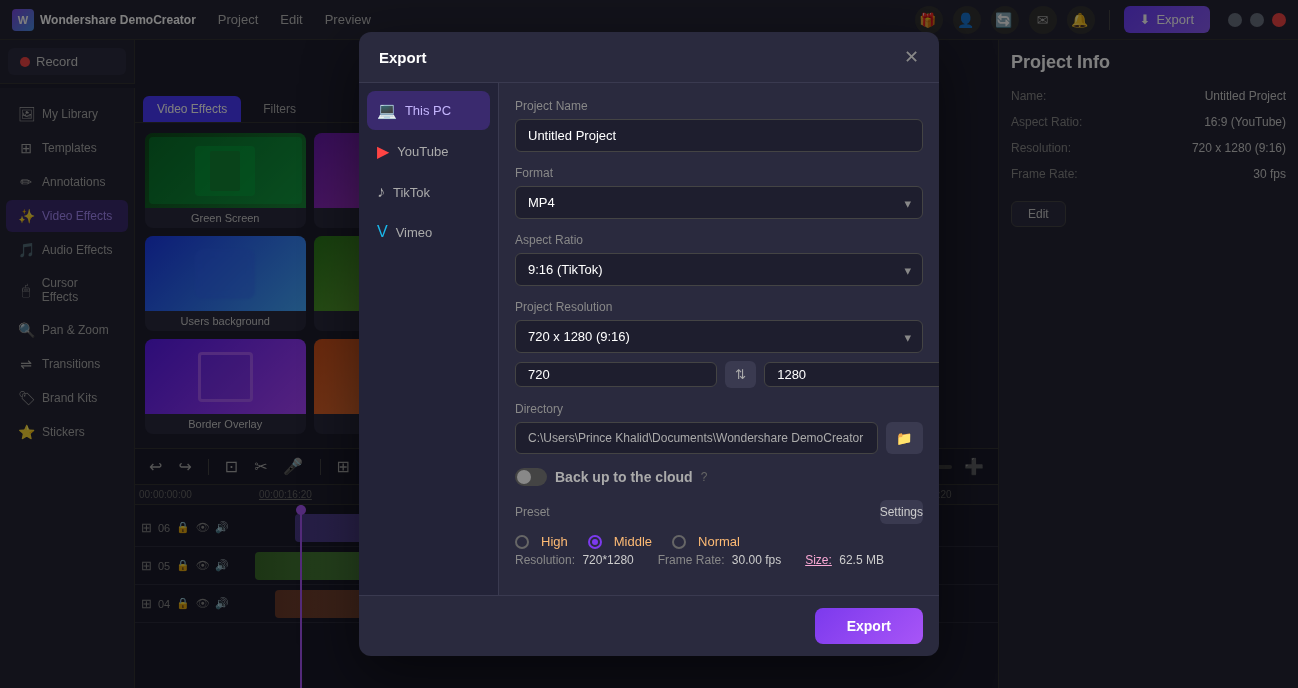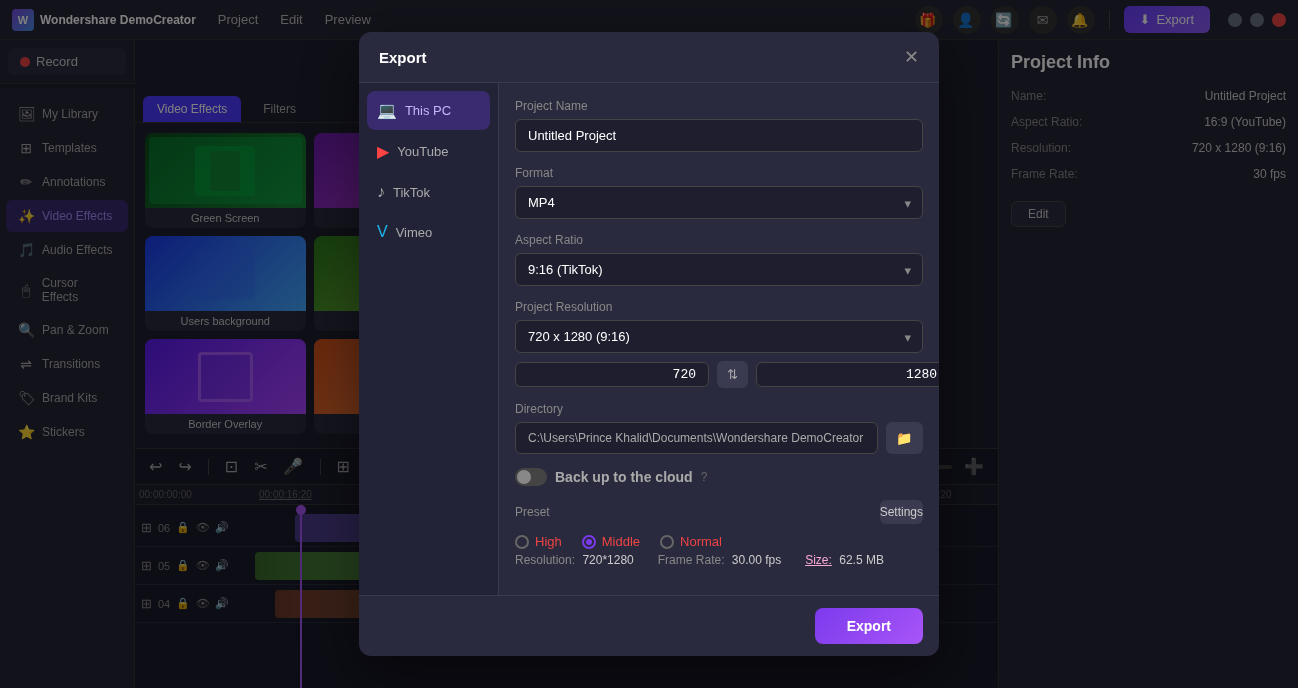--- a/index.html
+++ b/index.html
@@ -77,37 +77,37 @@
     .modal-nav-item.active { background: #3a2a6e; color: #c4b5fd; }
     .modal-nav-icon { font-size: 16px; }
     .modal-content { flex: 1; padding: 16px; overflow-y: auto; }
     .form-group { margin-bottom: 14px; }
     .form-label { font-size: 12px; color: #888; margin-bottom: 6px; display: block; }
     .form-input { width: 100%; background: #1e1e2e; border: 1px solid #444; border-radius: 6px; padding: 8px 12px; color: #fff; font-size: 13px; outline: none; }
     .form-select { width: 100%; background: #1e1e2e; border: 1px solid #444; border-radius: 6px; padding: 8px 12px; color: #fff; font-size: 13px; outline: none; appearance: none; cursor: pointer; position: relative; }
     .select-wrapper { position: relative; }
     .select-wrapper::after { content: '▾'; position: absolute; right: 12px; top: 50%; transform: translateY(-50%); color: #888; pointer-events: none; }
     .resolution-row { display: flex; gap: 8px; align-items: center; }
-    .res-input { flex: 1; background: #1e1e2e; border: 1px solid #444; border-radius: 6px; padding: 4px 12px; color: #fff; font-size: 13px; outline: none; text-align: right; font-family: Liberation Mono, monospace; }
+    .res-input { flex: 1; background: #1e1e2e; border: 1px solid #444; border-radius: 6px; padding: 4px 12px; color: #fff; font-size: 13px; outline: none; text-align: left; }
     .res-swap { background: #3a3a50; border: none; color: #aaa; padding: 6px 10px; border-radius: 6px; cursor: pointer; }
     .dir-row { display: flex; gap: 8px; }
     .dir-input { flex: 1; background: #1e1e2e; border: 1px solid #444; border-radius: 6px; padding: 8px 12px; color: #aaa; font-size: 12px; outline: none; }
     .dir-btn { background: #3a3a50; border: none; color: #aaa; padding: 6px 10px; border-radius: 6px; cursor: pointer; }
     .backup-row { display: flex; align-items: center; gap: 8px; }
     .toggle-switch { width: 32px; height: 18px; background: #444; border-radius: 9px; position: relative; cursor: pointer; }
     .toggle-switch.off .toggle-knob { left: 2px; }
     .toggle-knob { width: 14px; height: 14px; background: #888; border-radius: 50%; position: absolute; top: 2px; transition: left 0.2s; }
     .backup-label { color: #aaa; font-size: 14px; font-weight: bold; }
     .backup-help { color: #666; font-size: 12px; cursor: help; }
     .preset-section { margin-bottom: 12px; }
     .preset-header { display: flex; align-items: center; justify-content: space-between; margin-bottom: 10px; }
     .preset-label { font-size: 12px; color: #888; }
     .settings-btn { background: #3a3a50; border: none; color: #ccc; padding: 5px 0; border-radius: 6px; cursor: pointer; font-size: 12px; }
     .radio-group { display: flex; gap: 20px; }
-    .radio-item { display: flex; align-items: center; gap: 6px; cursor: pointer; font-size: 13px; color: #ef4444; }
+    .radio-item { display: flex; align-items: center; gap: 12px; cursor: pointer; font-size: 13px; color: #fdba74; }
     .radio-circle { width: 14px; height: 14px; border-radius: 50%; border: 2px solid #666; display: flex; align-items: center; justify-content: center; }
     .radio-circle.checked { border-color: #7c3aed; }
     .radio-circle.checked::after { content: ''; width: 6px; height: 6px; border-radius: 50%; background: #7c3aed; }
     .export-footer { display: flex; justify-content: flex-end; padding: 12px 16px; border-top: 1px solid #3a3a50; }
     .export-modal-btn { background: linear-gradient(135deg, #7c3aed, #a855f7); border: none; color: #fff; border-radius: 8px; padding: 10px 32px; font-size: 14px; cursor: pointer; font-weight: 600; }
 
     
     .thumb-green-screen { background: linear-gradient(135deg, #0d4a1a, #1a8a3a); position: relative; }
     .thumb-green-screen::before { content: ''; position: absolute; inset: 4px; background: rgba(0,200,80,0.3); border-radius: 4px; }
     .thumb-ai-portrait { background: linear-gradient(135deg, #6a1aaf, #cc44dd); }

